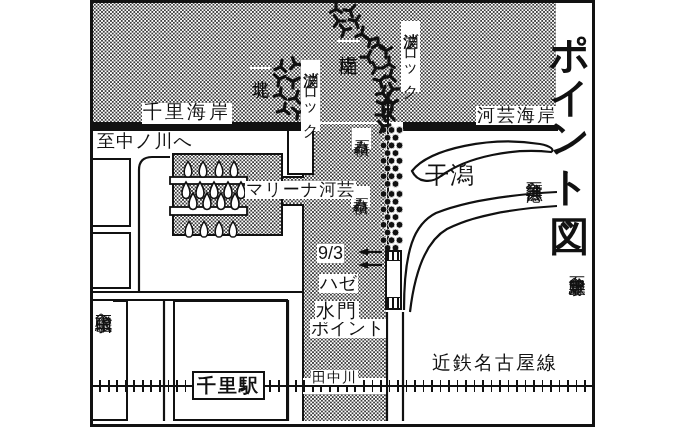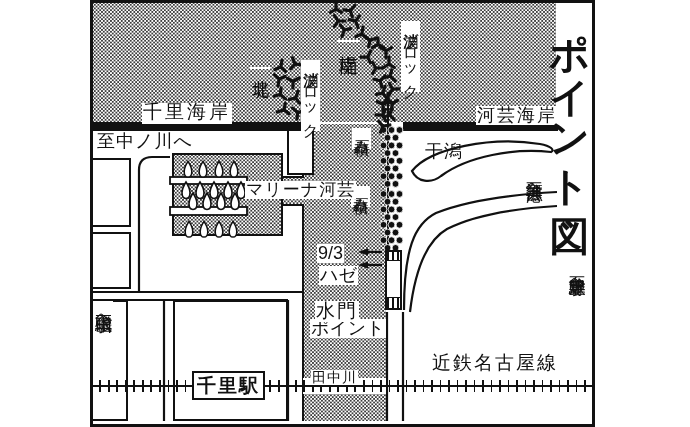--- a/index.html
+++ b/index.html
@@ -198,24 +198,24 @@
 
   <div class="chip" style="left:142px;top:103px;font-size:19px;letter-spacing:3px;z-index:30;font-family:Liberation Mono, monospace;">千里海岸</div>
   <div class="chip" style="left:96px;top:132px;font-size:18px;letter-spacing:1px;z-index:30;">至中ノ川へ</div>
   <div class="chip" style="left:476px;top:106px;font-size:18px;letter-spacing:2px;z-index:30;">河芸海岸</div>
   <div class="chip vtext" style="left:250px;top:67px;font-size:17px;z-index:30;">北堤</div>
   <div class="chip vtext" style="left:301px;top:60px;font-size:15.5px;letter-spacing:0;z-index:30;">消波ブロック</div>
   <div class="chip vtext" style="left:337px;top:40px;font-size:19px;z-index:30;">南堤</div>
   <div class="chip vtext" style="left:401px;top:21px;font-size:15.5px;letter-spacing:0;z-index:30;">消波ブロック</div>
   <div class="chip vtext" style="left:352px;top:128px;font-size:15.5px;z-index:30;">石積み</div>
   <div class="chip vtext" style="left:351px;top:186px;font-size:15.5px;z-index:30;">石積み</div>
-  <div class="chip" style="left:424px;top:142px;font-size:18px;letter-spacing:1px;z-index:30;background:transparent;">干潟</div>
+  <div class="chip" style="left:424px;top:162px;font-size:24px;letter-spacing:1px;z-index:30;background:transparent;">干潟</div>
   <div class="chip" style="left:245px;top:181px;font-size:17px;letter-spacing:1px;z-index:30;text-align:center;">マリーナ河芸</div>
   <div class="chip" style="left:317px;top:244px;font-size:18px;z-index:30;">9/3</div>
-  <div class="chip" style="left:319px;top:266px;font-size:18px;z-index:30;">ハゼ</div>
+  <div class="chip" style="left:319px;top:274px;font-size:18px;z-index:30;">ハゼ</div>
   <div class="chip" style="left:310px;top:280px;font-size:18px;z-index:30;margin-top:39px;">ポイント</div>
   <div class="chip" style="left:315px;top:301px;font-size:19px;letter-spacing:2px;z-index:30;">水門</div>
   <div class="chip" style="left:311px;top:370px;font-size:14px;letter-spacing:1px;z-index:30;">田中川</div>
   <div class="chip" style="left:431px;top:353px;font-size:19px;letter-spacing:2px;z-index:30;background:transparent;">近鉄名古屋線</div>
   <div class="chip vtext" style="left:93px;top:301px;font-size:17px;z-index:30;">至磯山駅へ</div>
   <div class="chip vtext" style="left:524px;top:169px;font-size:16.5px;z-index:30;background:transparent;">至河芸漁港へ</div>
   <div class="chip vtext" style="left:567px;top:263px;font-size:16.5px;z-index:30;background:transparent;">至豊津上野駅へ</div>
 
   <div class="chip vtext" style="left:549px;top:5px;font-size:40px;font-weight:bold;letter-spacing:0;z-index:35;background:transparent;line-height:1;">ポイント図</div>
 

